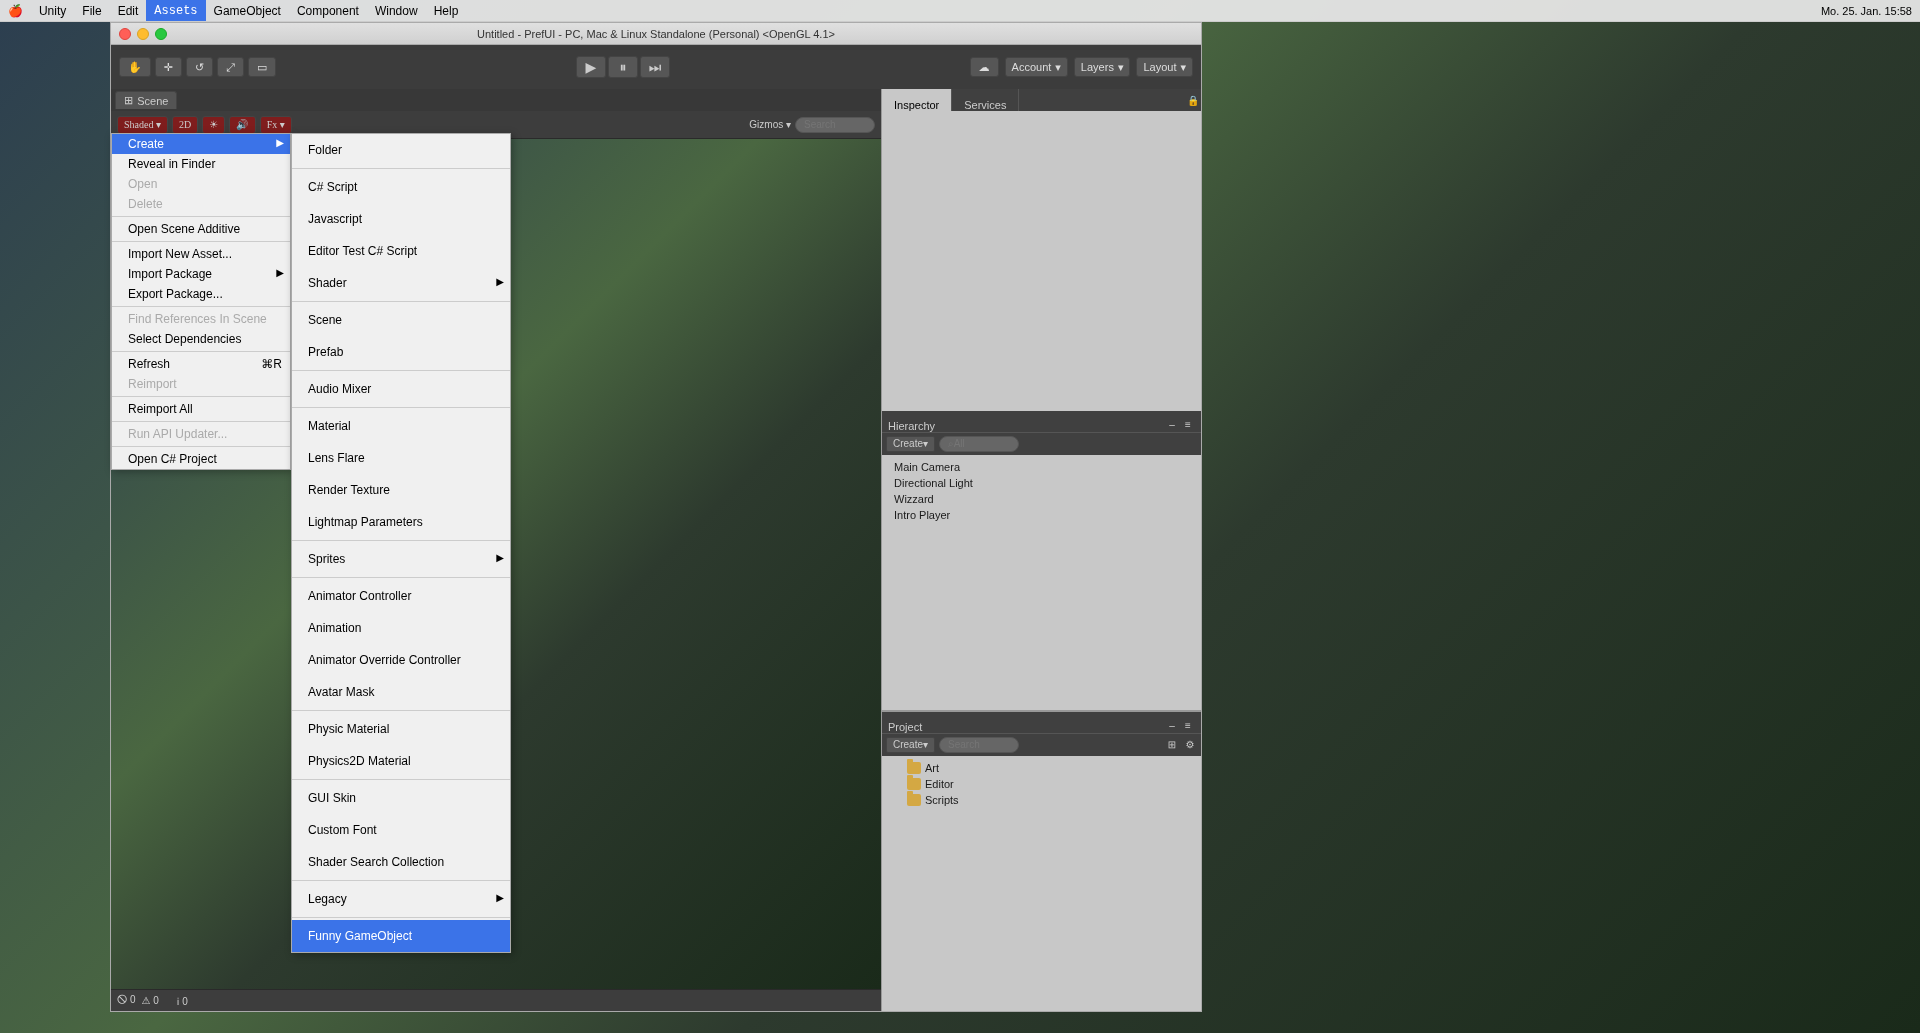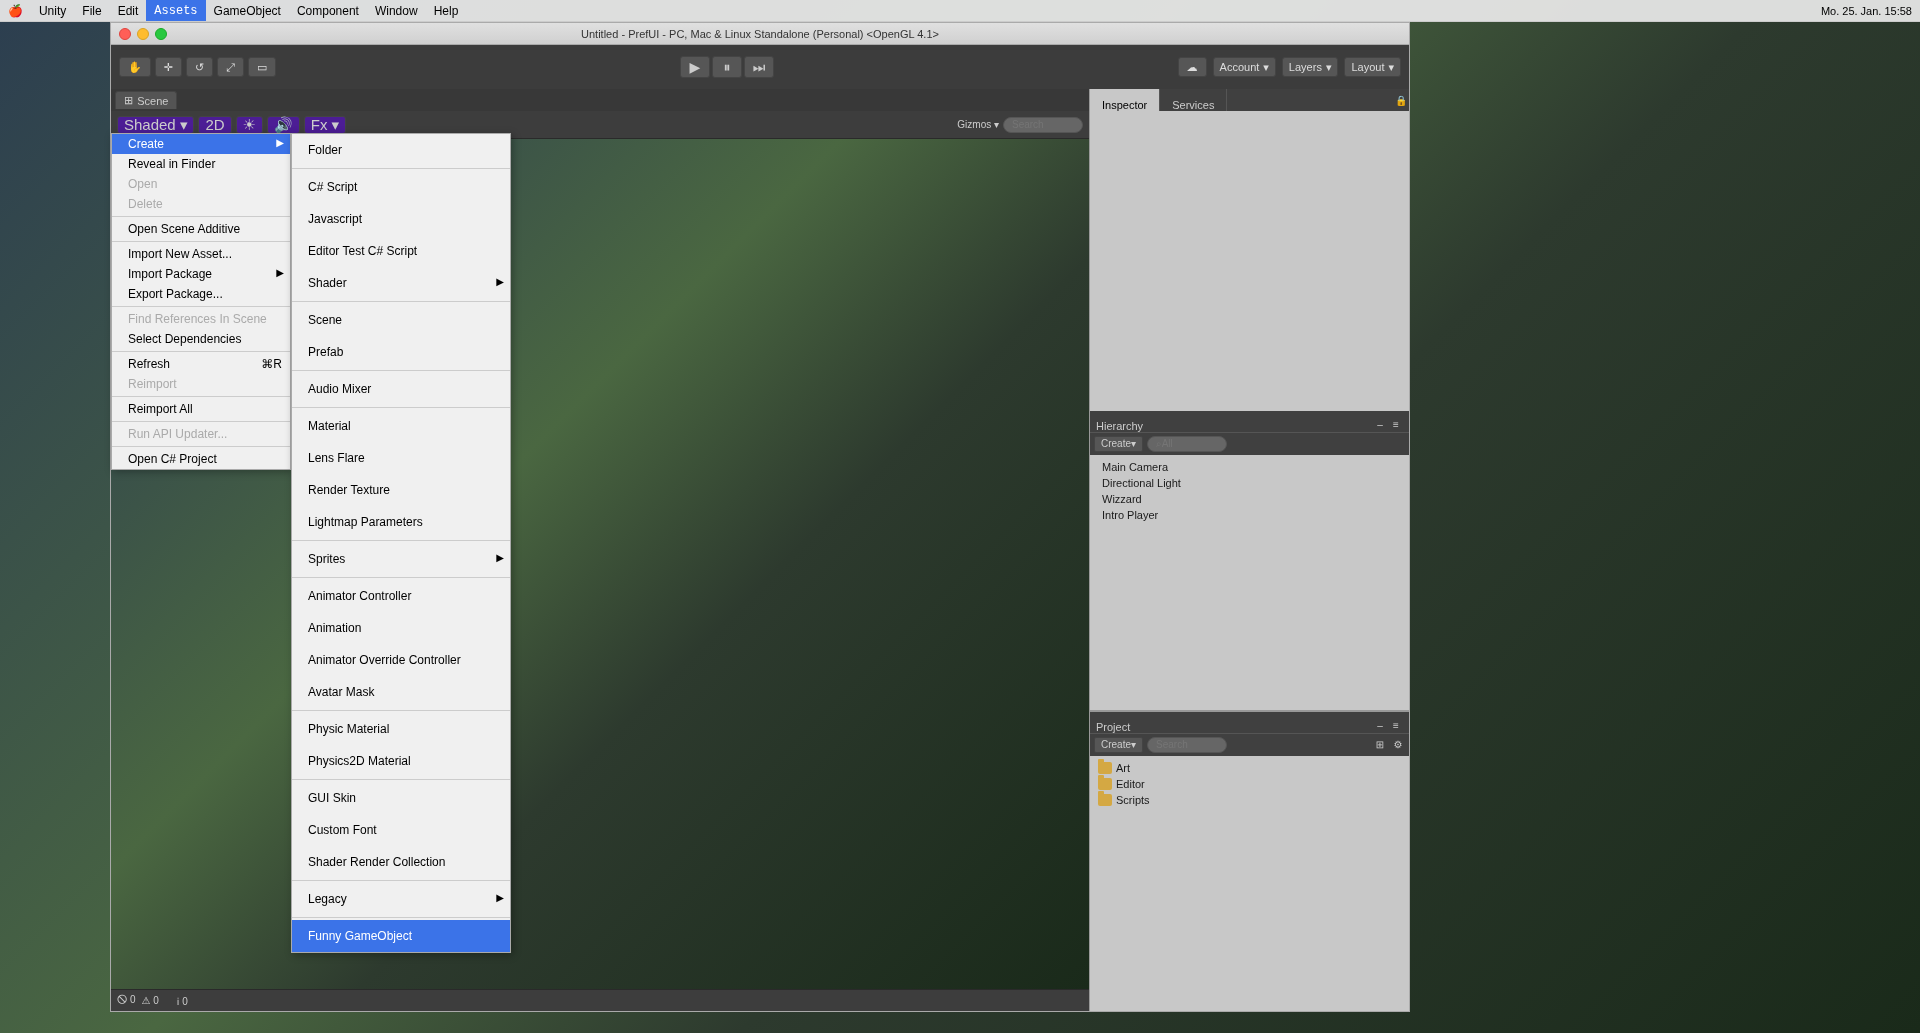--- a/index.html
+++ b/index.html
@@ -54,21 +54,21 @@
       align-items: center;
       padding-right: 8px;
       font-size: 11px;
       gap: 6px;
     }
 
     
     .unity-window {
       position: absolute;
       top: 22px; left: 110px;
-      width: 1300px;
+      width: 1092px;
       height: 990px;
       background: #c8c8c8;
       border: 1px solid #aaa;
       z-index: 10;
     }
 
     
     .unity-titlebar {
       height: 22px;
       background: linear-gradient(to bottom, #e0e0e0, #d0d0d0);
@@ -195,30 +195,31 @@
     .scene-toolbar {
       height: 28px;
       background: #3d3d3d;
       display: flex;
       align-items: center;
       padding: 0 6px;
       gap: 4px;
       border-bottom: 1px solid #2a2a2a;
     }
     .scene-tool-btn {
-      background: #4c1d95;
+      background: #7f1d1d;
       border: 1px solid #444;
       border-radius: 3px;
       color: #ccc;
-      font-size: 15px;
+      font-size: 10px;
       padding: 2px 6px;
       height: 18px;
       display: flex;
       align-items: center;
       cursor: pointer;
+      font-family: Liberation Serif, serif;
     }
 
     
     .scene-viewport {
       flex: 1;
       background: linear-gradient(135deg, #2c3e50 0%, #4a6741 40%, #2d3a2e 60%, #1a2a1a 100%);
       position: relative;
     }
 
     
@@ -305,20 +306,21 @@
       padding: 4px 0;
     }
     .project-item {
       padding: 2px 8px;
       font-size: 11px;
       color: #1a1a1a;
       cursor: default;
       display: flex;
       align-items: center;
       gap: 4px;
+      margin-left: 17px;
     }
     .folder-icon {
       width: 14px;
       height: 12px;
       background: #d4a843;
       border-radius: 0 2px 2px 2px;
       position: relative;
       display: inline-block;
     }
     .folder-icon::before {
@@ -696,20 +698,20 @@
       <div class="submenu-item">Animator Controller</div>
       <div class="submenu-item">Animation</div>
       <div class="submenu-item">Animator Override Controller</div>
       <div class="submenu-item">Avatar Mask</div>
       <div class="submenu-separator"></div>
       <div class="submenu-item">Physic Material</div>
       <div class="submenu-item">Physics2D Material</div>
       <div class="submenu-separator"></div>
       <div class="submenu-item">GUI Skin</div>
       <div class="submenu-item">Custom Font</div>
-      <div class="submenu-item">Shader Render Collection</div>
+      <div class="submenu-item">Shader Search Collection</div>
       <div class="submenu-separator"></div>
       <div class="submenu-item has-submenu">Legacy</div>
       <div class="submenu-separator"></div>
       <div class="submenu-item active">Funny GameObject</div>
     </div>
   </div>
 </div>
 
 </body></html>

